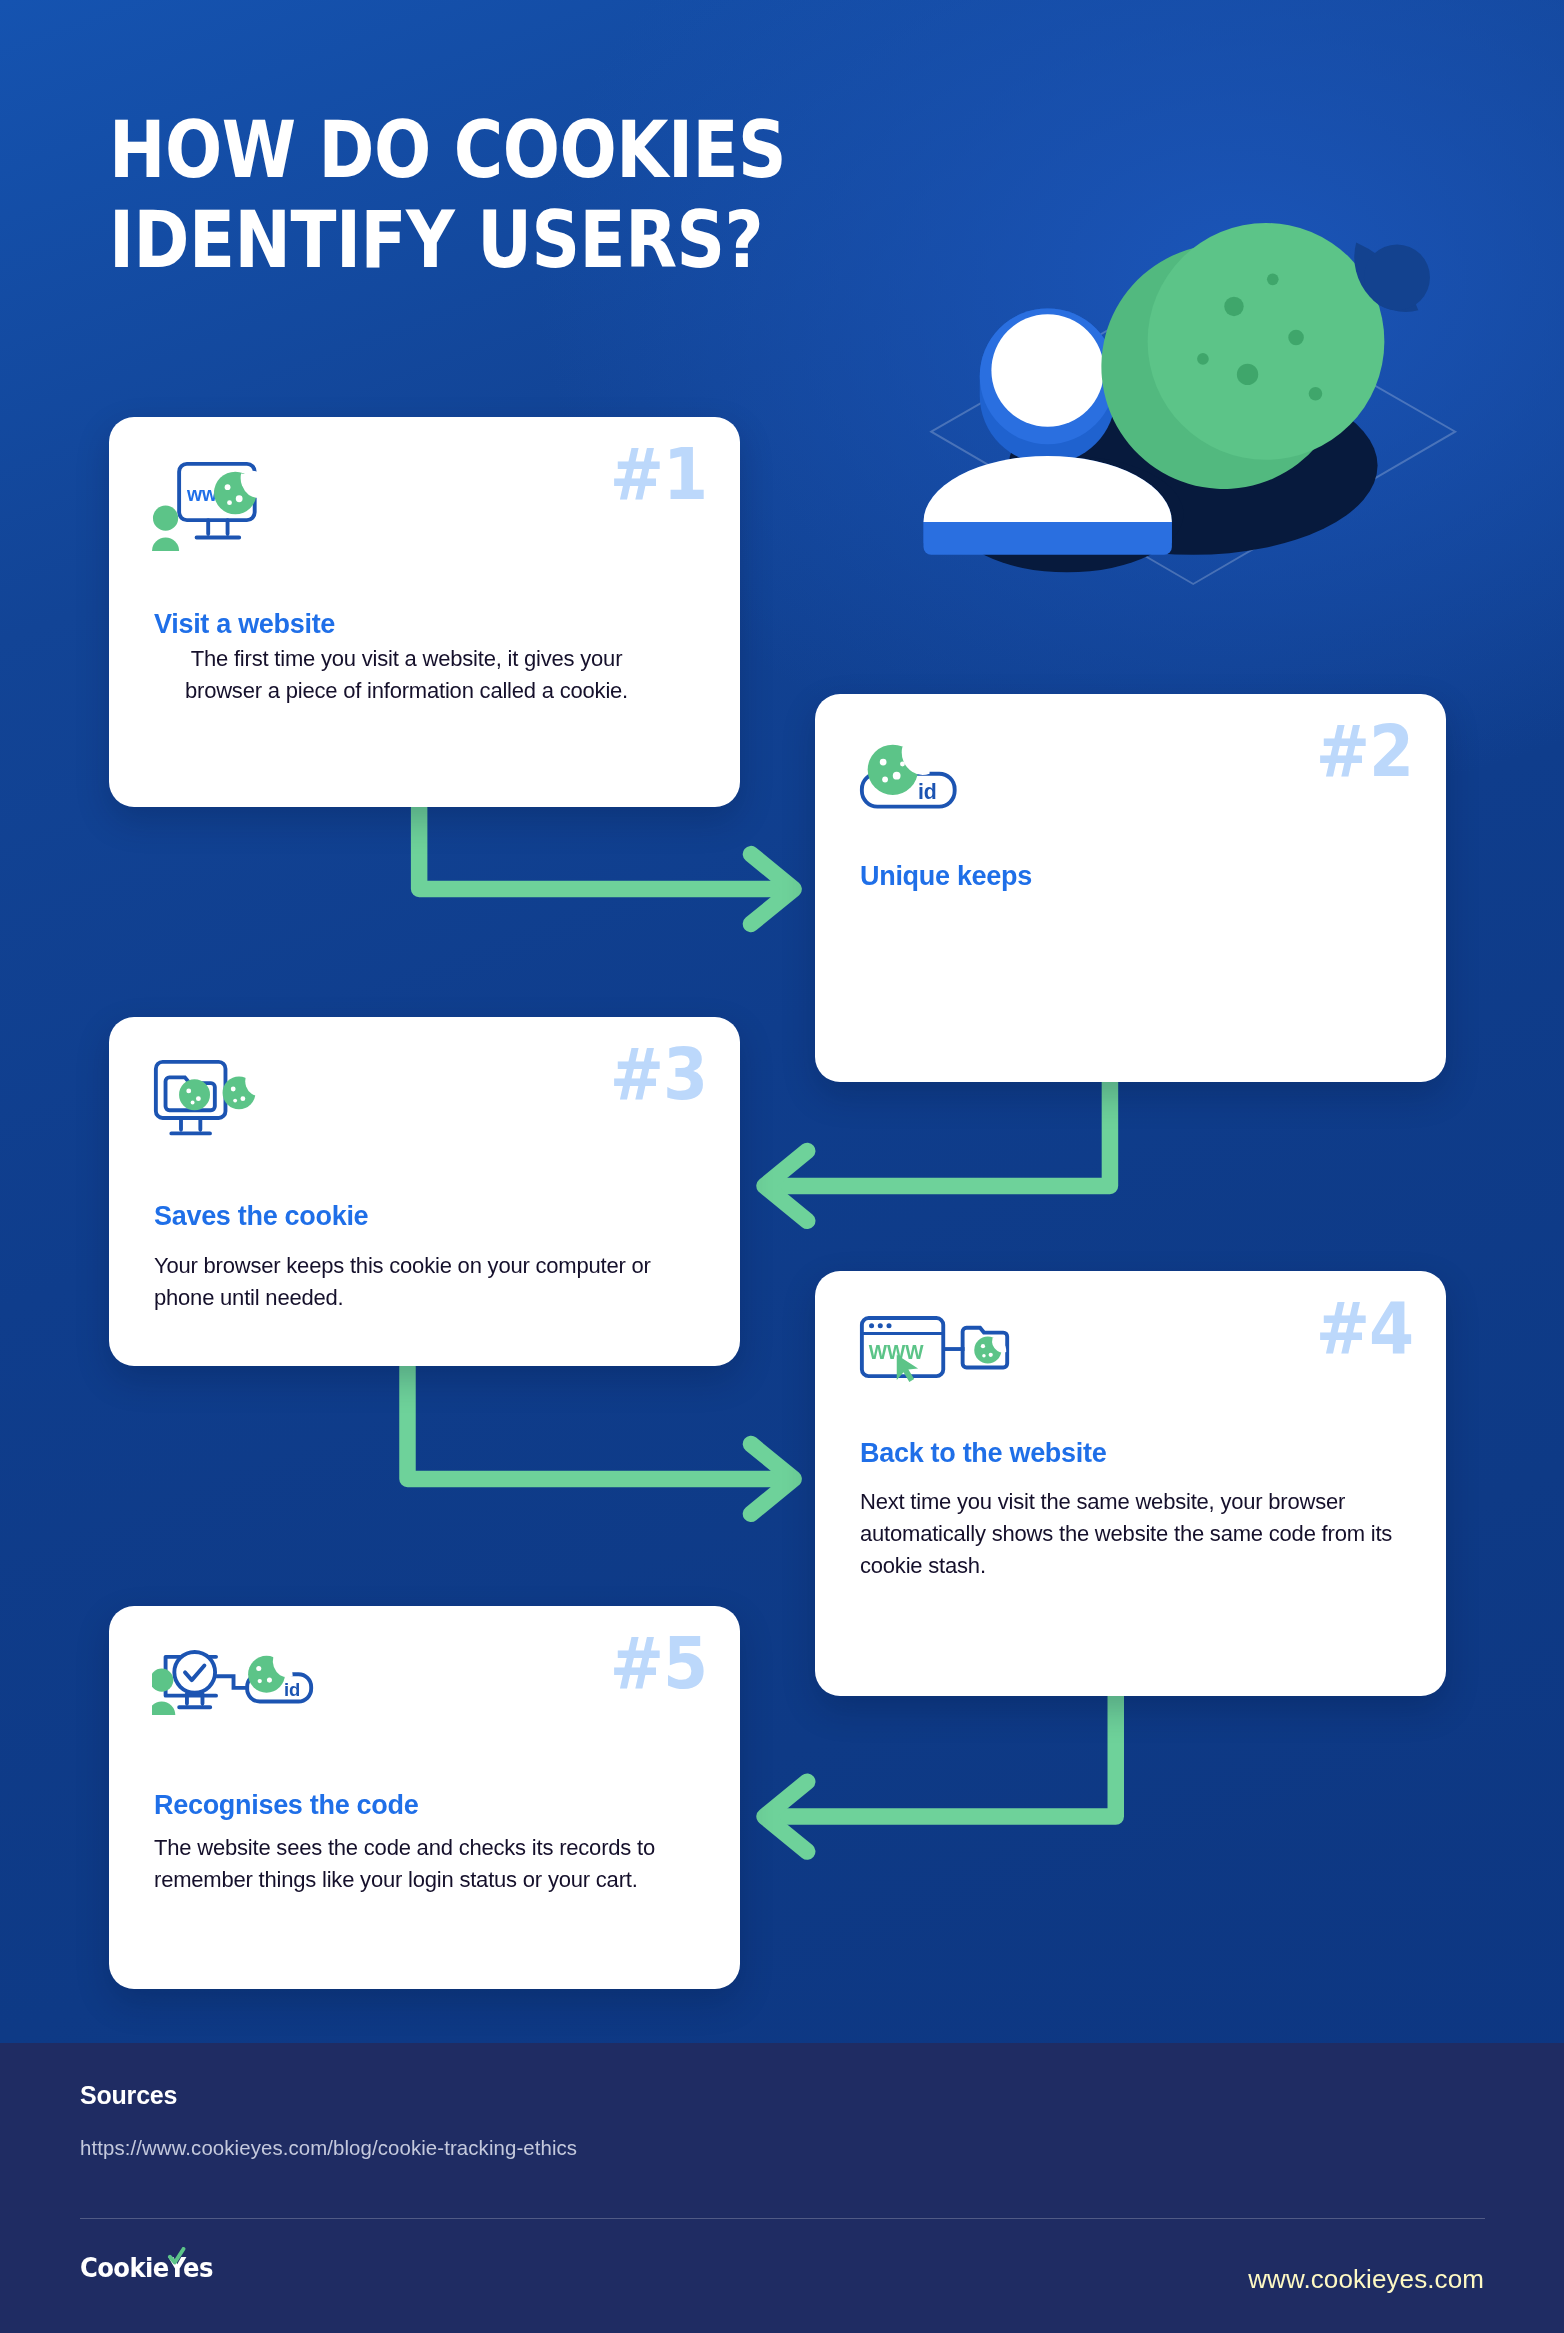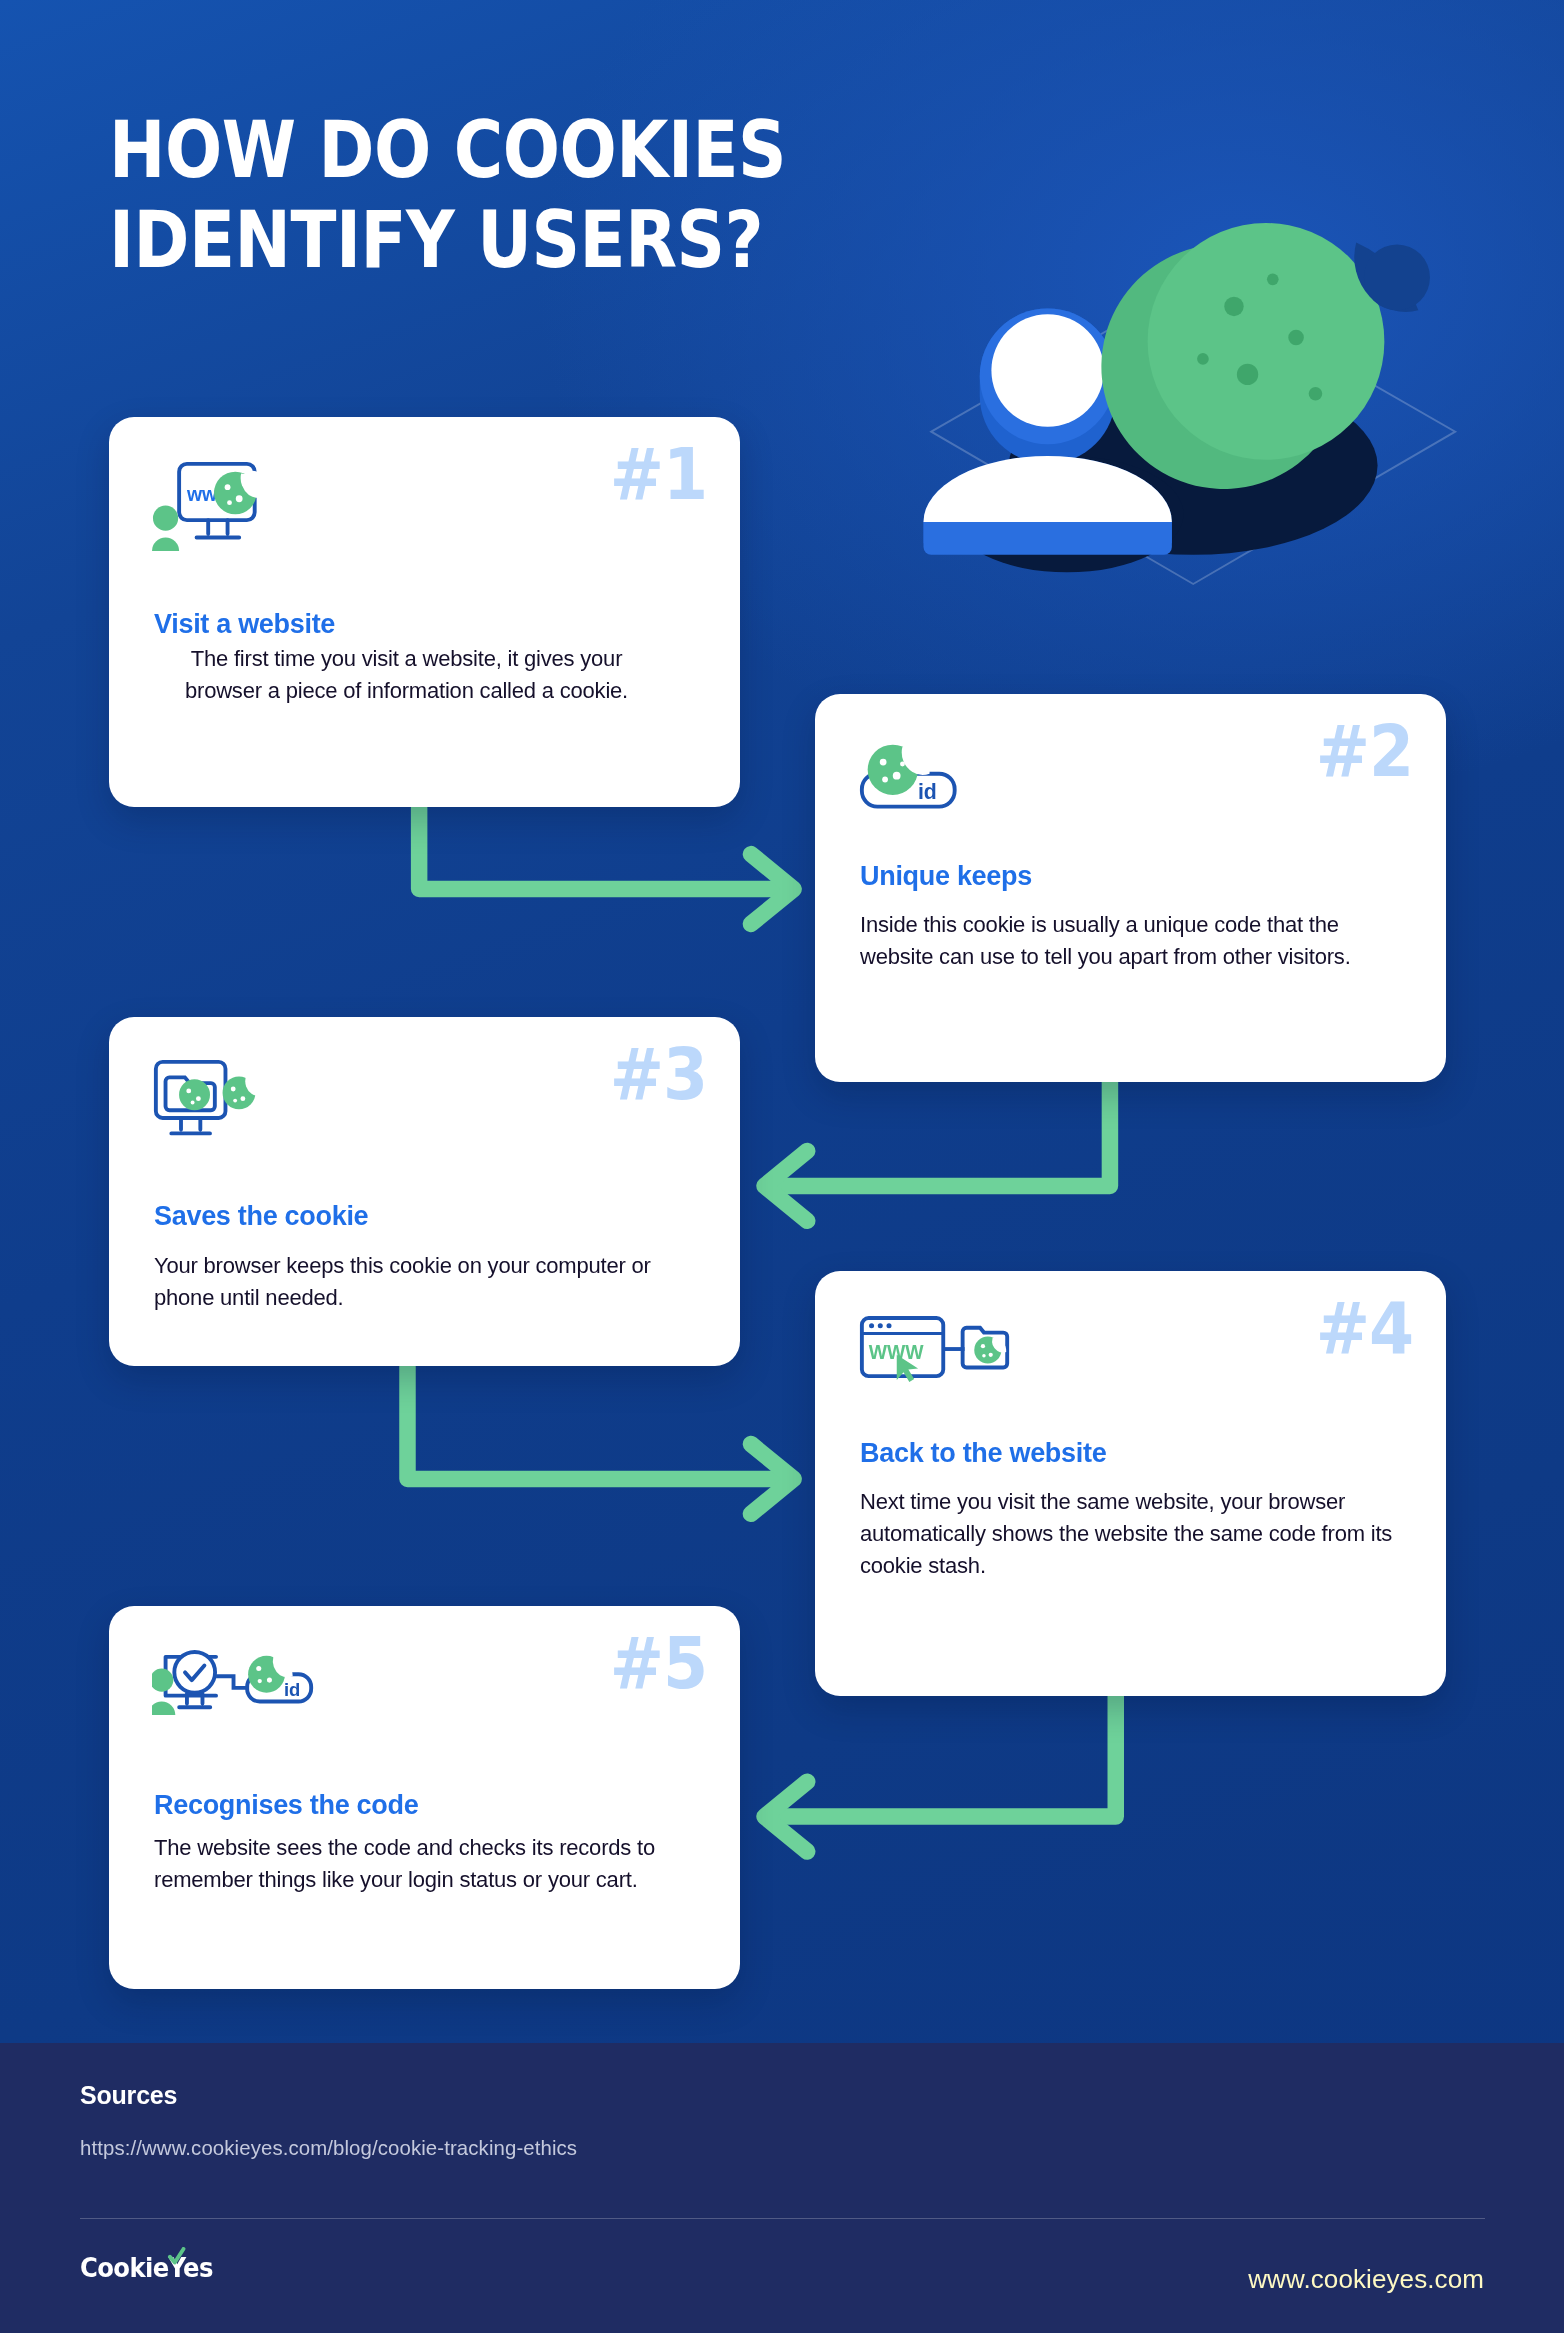--- a/index.html
+++ b/index.html
@@ -215,21 +215,20 @@
         <path d="M46 12 a24 24 0 0 0 10 26 a20 20 0 0 0 18 2 a26 26 0 0 0 -28 -28 z" fill="#ffffff"></path>
         <circle cx="60" cy="20" r="13" fill="#ffffff"></circle>
         <circle cx="26" cy="28" r="3.5" fill="#ffffff"></circle>
         <circle cx="40" cy="42" r="4" fill="#ffffff"></circle>
         <circle cx="28" cy="46" r="3" fill="#ffffff"></circle>
         <circle cx="46" cy="30" r="2.5" fill="#ffffff"></circle>
       </svg>
     </div>
     <div class="num">#2</div>
     <h3>Unique keeps</h3>
-    <p>Inside this cookie is usually a unique code that the website can use to tell you apart from other visitors.</p>
   </div>
 
   <div class="card" id="card3">
     <div class="icon">
       <svg width="116" height="89" viewBox="0 0 120 92">
         <rect x="4" y="4" width="72" height="58" rx="7" fill="none" stroke="#1c54b2" stroke-width="4"></rect>
         <path d="M30 62 v12 M50 62 v12 M20 78 h40" stroke="#1c54b2" stroke-width="4" stroke-linecap="round"></path>
         <path d="M18 20 h16 l5 6 h22 a4 4 0 0 1 4 4 v20 a4 4 0 0 1 -4 4 H18 a4 4 0 0 1 -4 -4 V24 a4 4 0 0 1 4 -4 z" fill="none" stroke="#1c54b2" stroke-width="4"></path>
         <circle cx="44" cy="38" r="16" fill="#5cc488"></circle>
         <circle cx="38" cy="34" r="2.5" fill="#ffffff"></circle>

